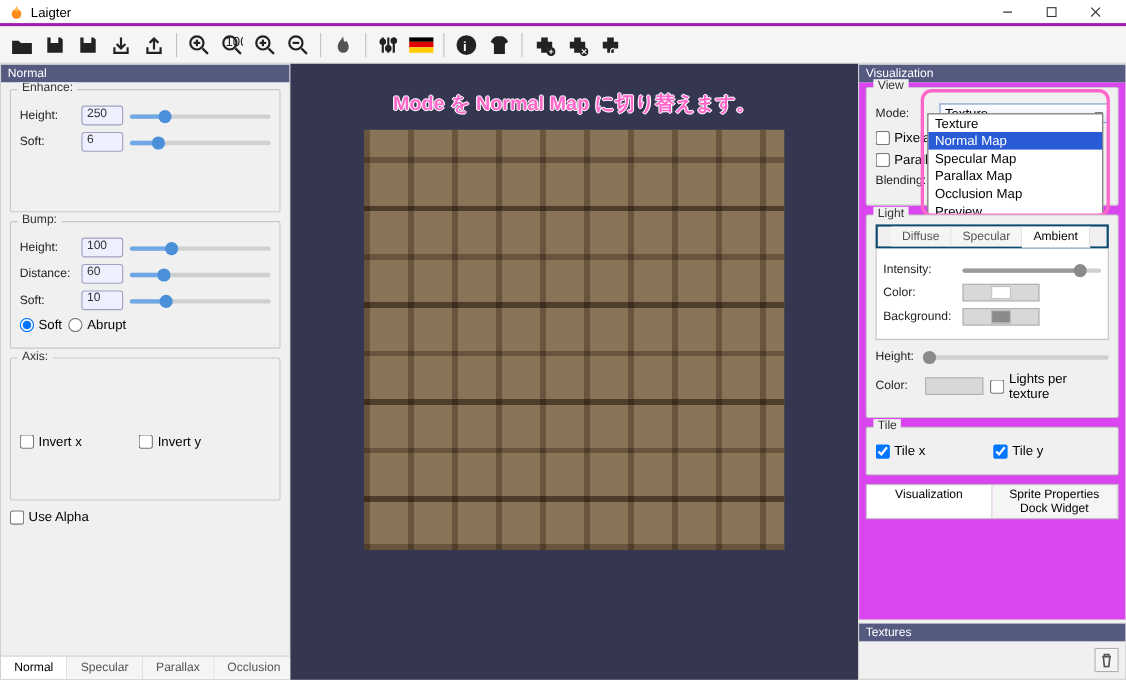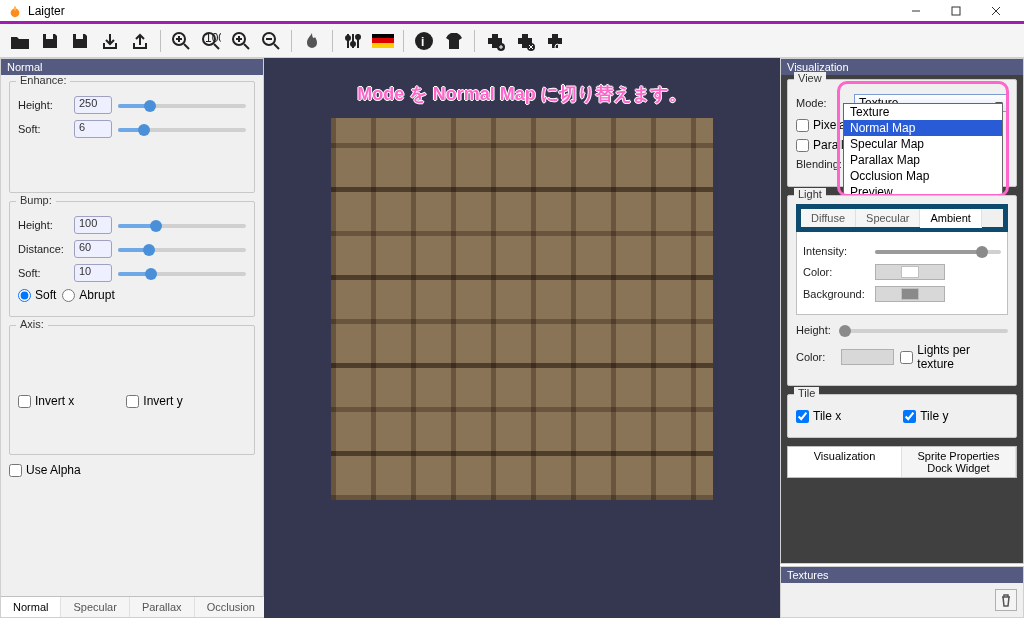--- a/index.html
+++ b/index.html
@@ -12,40 +12,40 @@
   .toolbar { height: 34px; display: flex; align-items: center; gap: 6px; padding: 2px 8px; background: #f5f5f5; border-bottom: 1px solid #d0d0d0; }
   .toolbar .tbtn { width: 24px; height: 24px; display: flex; align-items: center; justify-content: center; }
   .toolbar .sep { width: 1px; height: 22px; background: #c0c0c0; margin: 0 2px; }
   .main { display: flex; height: 560px; }
   .panel { background: #f0f0f0; border: 1px solid #d0d0d0; position: relative; }
   .panel-header { background: #545a80; color: #fff; font-size: 11px; padding: 2px 6px; }
   .left { width: 264px; display: flex; flex-direction: column; }
   .left-body { flex: 1; padding: 6px 8px; overflow: hidden; background:#f0f0f0;}
   .center { flex: 1; background: #34374f; display: flex; flex-direction: column; align-items: center; position: relative; }
   .right { width: 244px; display: flex; flex-direction: column; }
-  .right-body { flex: 1; padding: 4px 6px; background:#404040; position: relative; }
+  .right-body { flex: 1; padding: 4px 6px; background:#d946ef; position: relative; }
   .group { border: 1px solid #c8c8c8; border-radius: 2px; margin-bottom: 8px; padding: 8px 8px 8px 8px; position: relative; background:#f0f0f0;}
   .group-label { position: absolute; top: -8px; left: 6px; background: #f0f0f0; padding: 0 4px; font-size: 11px; color:#333;}
   .row { display: flex; align-items: center; gap: 6px; margin: 6px 0; }
   .lbl { width: 50px; font-size: 11px; color:#222;}
   .lbl-sm { width: 66px; font-size: 11px; color:#222;}
   .numbox { width: 38px; height: 18px; border: 1px solid #a0a0c0; background: #eef0ff; font-size: 11px; text-align: left; padding: 0 4px; border-radius: 3px; color:#333;}
   .slider { flex: 1; position: relative; height: 14px; }
   .slider .track { position: absolute; top: 6px; left: 0; right: 0; height: 4px; background: #d0d0d0; border-radius: 2px; }
   .slider .fill { position: absolute; top: 6px; left: 0; height: 4px; background: #6fa8e6; border-radius: 2px; }
   .slider .thumb { position: absolute; top: 2px; width: 12px; height: 12px; background: #4a90d9; border-radius: 50%; transform: translateX(-6px); }
   .slider.gray .fill { background:#9a9a9a;}
   .slider.gray .thumb { background:#8a8a8a;}
   .radio, .check { display: flex; align-items: center; gap: 4px; font-size: 11px; }
   .radio input, .check input { margin: 0; }
   .tabs { display: flex; border-top: 1px solid #c0c0c0; background:#fff;}
   .tab { padding: 4px 12px; font-size: 11px; border-right: 1px solid #e0e0e0; cursor: default; }
   .tab.active { background: #fff; }
   .tab.inactive { background: #f5f5f5; color:#555;}
-  .subtabs { display:flex; border:5px solid #0c4a6e;}
+  .subtabs { display:flex; border:2px solid #0c4a6e;padding-left:12px;}
   .subtabs .tab { flex:none; border:none; border-right:1px solid #e0e0e0; padding:3px 10px;}
   .subtabs .tab.active { background:#fff; border-bottom:1px solid #fff; margin-bottom:-1px;}
   .instr { position: absolute; top: 24px; left: 0; right: 0; text-align: center; font-size: 18px; font-weight: bold; color: #ff66cc; text-shadow: -1px 0 #fff, 1px 0 #fff, 0 -1px #fff, 0 1px #fff; }
   .texview { width: 382px; height: 382px; margin-top: 60px;
     background-color: #8a7458;
     background-image:
       repeating-linear-gradient(0deg, rgba(80,60,40,.35) 0 5px, transparent 5px 44px),
       repeating-linear-gradient(90deg, rgba(80,60,40,.35) 0 5px, transparent 5px 80px),
       repeating-linear-gradient(0deg, transparent 0 44px, rgba(80,60,40,.35) 44px 49px, transparent 49px 88px),
       repeating-linear-gradient(90deg, transparent 0 40px, rgba(80,60,40,.35) 40px 45px, transparent 45px 80px);

